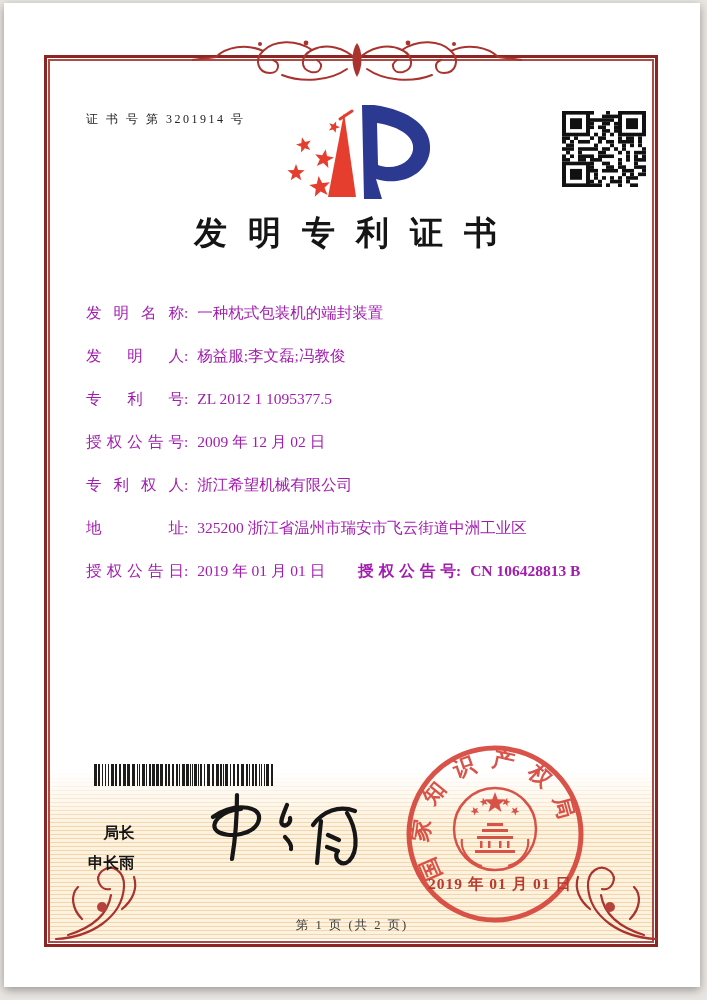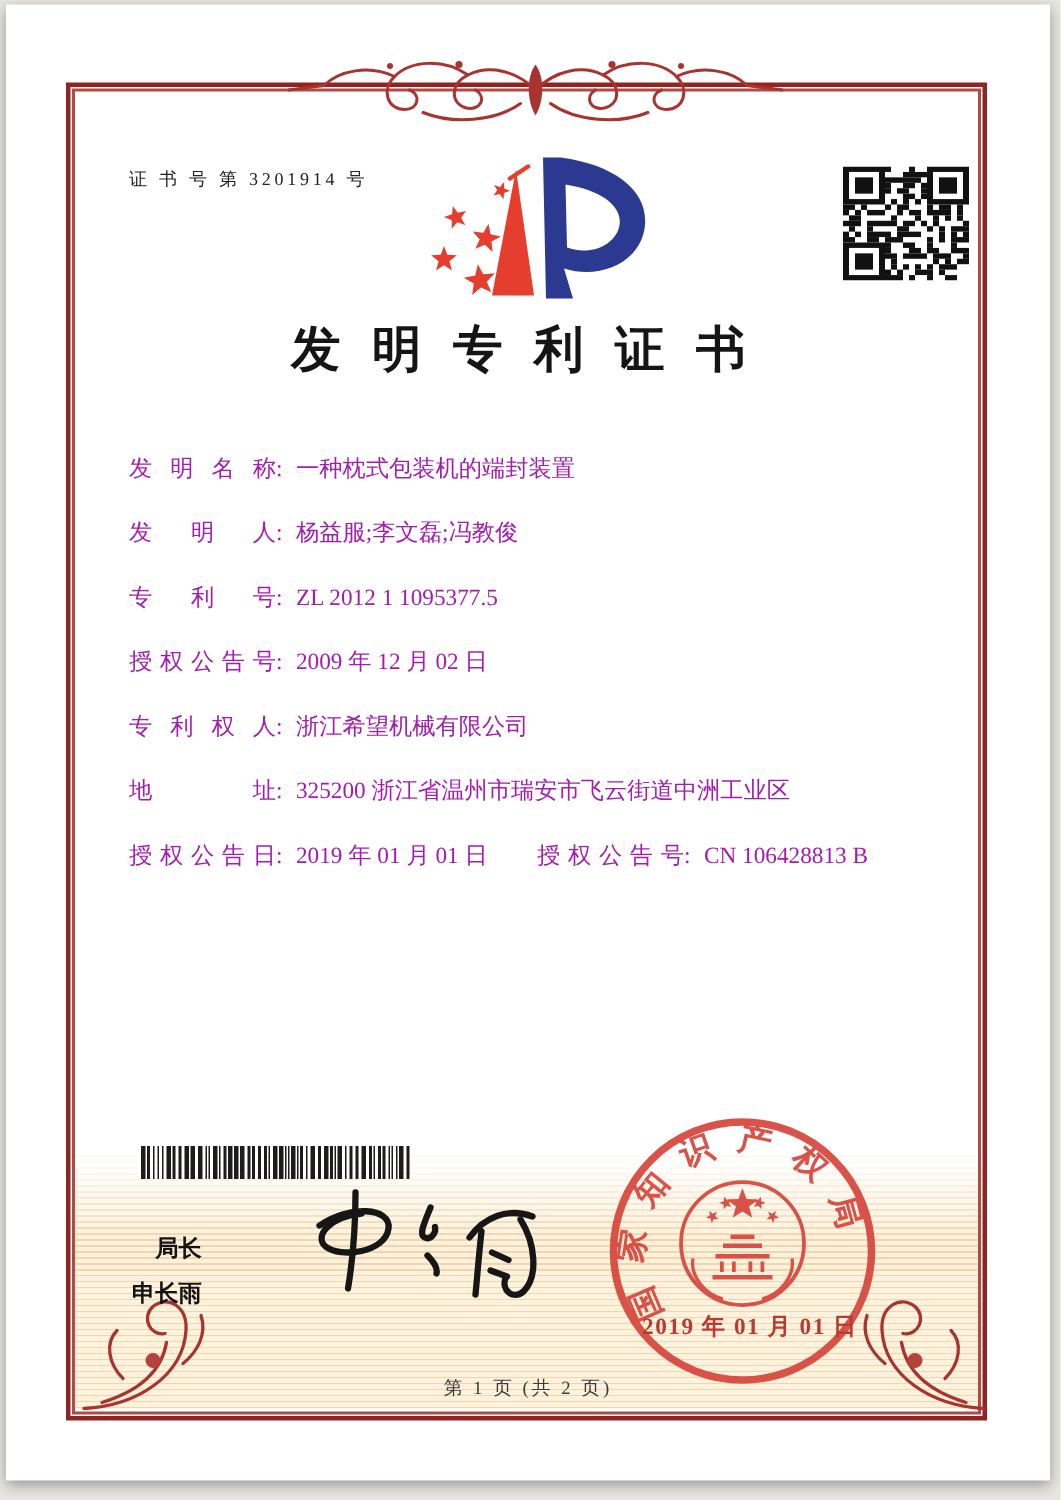--- a/index.html
+++ b/index.html
@@ -33,21 +33,21 @@
   .logo{position:absolute;left:278px;top:94px;}
   .qr{position:absolute;left:558px;top:108px;}
   .title{
     position:absolute;left:0;right:0;top:208px;text-align:center;
     font-size:33px;font-weight:bold;color:#151515;letter-spacing:21px;padding-left:8px;
   }
   .fields{position:absolute;left:82px;top:288px;width:560px;}
   .frow{height:43px;line-height:43px;font-size:15.5px;color:#a21caf;position:relative;white-space:nowrap;}
   .flabel{display:inline-block;width:98px;text-align:justify;text-align-last:justify;}
   .colon{margin-right:9px;}
-  .pair2{position:absolute;left:272px;top:0;}
+  .pair2{position:absolute;left:272px;top:0;font-weight:bold;}
   .paras{
     position:absolute;left:71px;top:590px;width:562px;
     font-size:14.5px;line-height:1.95;color:#3c3c3c;text-align:justify;
   }
   .paras p{margin:0;text-indent:2em;}
   .barcode{position:absolute;left:90px;top:761px;}
   .bureau{position:absolute;left:84px;top:815px;font-family:"Liberation Sans","DejaVu Sans",sans-serif;
     font-weight:bold;font-size:15.5px;color:#141414;text-align:right;}
   .bureau div{height:30px;line-height:30px;}
   .signature{position:absolute;left:183px;top:786px;}

